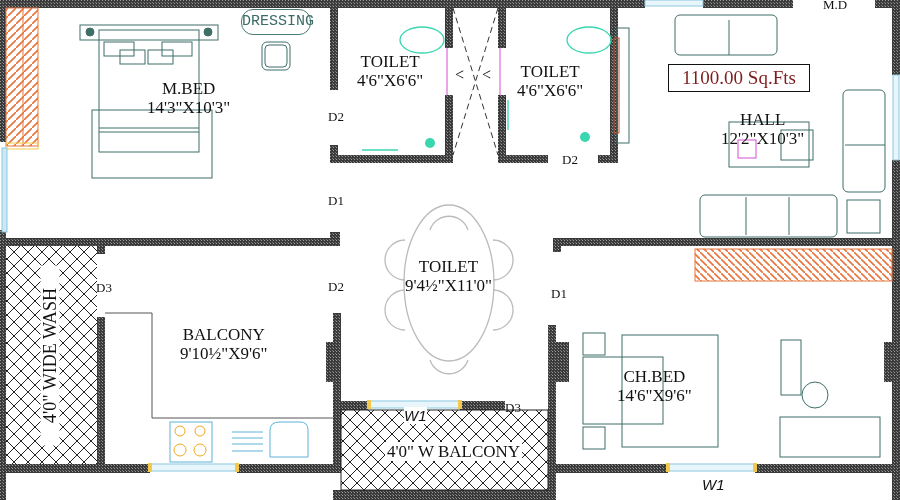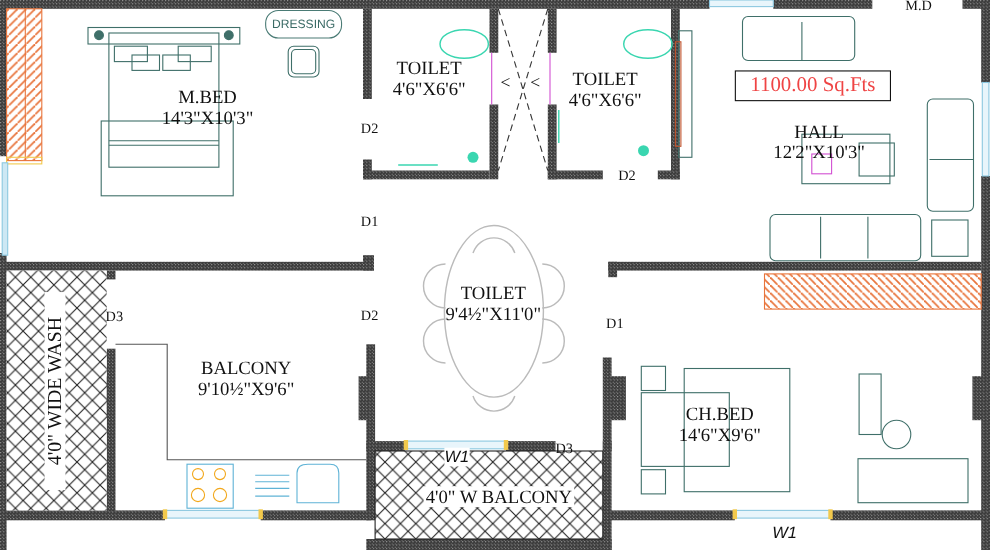--- a/index.html
+++ b/index.html
@@ -1,22 +1,22 @@
 <!DOCTYPE html>
 <html><head>
 <meta charset="utf-8">
 <style>
   html,body{margin:0;padding:0;background:#fff;}
   body{width:900px;height:500px;position:relative;overflow:hidden;font-family:"Liberation Serif","DejaVu Serif",serif;}
   .plan{position:absolute;left:0;top:0;width:900px;height:500px;}
   .lbl{position:absolute;color:#111;font-size:17px;line-height:19px;text-align:center;white-space:nowrap;}
   .door{position:absolute;font-size:13px;color:#111;}
   .sans{font-family:"Liberation Sans","DejaVu Sans",sans-serif;font-style:italic;}
-  .area-box{position:absolute;left:668px;top:64px;width:140px;height:26px;border:1px solid #111;font-size:19px;line-height:26px;text-align:center;color:#ef4444;background:#fff;}
-  .dress{position:absolute;left:241px;top:9px;width:68px;height:24px;border:1px solid #4a7b75;border-radius:12px;font-size:11px;line-height:24px;text-align:center;color:#3b6b66;font-family:Liberation Sans, sans-serif;}
+  .area-box{position:absolute;left:668px;top:64px;width:140px;height:26px;border:1px solid #111;font-size:19px;line-height:26px;text-align:center;color:#7f1d1d;background:#fff;}
+  .dress{position:absolute;left:241px;top:9px;width:68px;height:24px;border:1px solid #4a7b75;border-radius:12px;font-size:15px;line-height:24px;text-align:center;color:#3b6b66;font-family:Liberation Mono, monospace;}
 </style>
 </head>
 <body>
 
 <svg class="plan" width="900" height="500" viewBox="0 0 900 500" xmlns="http://www.w3.org/2000/svg">
   <defs>
     <pattern id="wallpat" width="3" height="3" patternUnits="userSpaceOnUse">
       <rect width="3" height="3" fill="#3a3a3a"></rect>
       <rect width="1" height="1" fill="#9a9a9a"></rect>
       <rect x="2" y="2" width="1" height="1" fill="#777"></rect>
@@ -208,21 +208,21 @@
   <div>4'6"X6'6"</div>
 </div>
 
 <div class="lbl" style="left:517px;top:62px;">
   <div>TOILET</div>
   <div>4'6"X6'6"</div>
 </div>
 
 <div class="area-box">1100.00 Sq.Fts</div>
 
-<div class="lbl" style="left:703px;top:110px;text-align:center;">
+<div class="lbl" style="left:721px;top:110px;text-align:center;">
   <div>HALL</div>
   <div>12'2"X10'3"</div>
 </div>
 
 <div class="lbl" style="left:405px;top:257px;">
   <div>TOILET</div>
   <div>9'4½"X11'0"</div>
 </div>
 
 <div class="lbl" style="left:180px;top:325px;">

